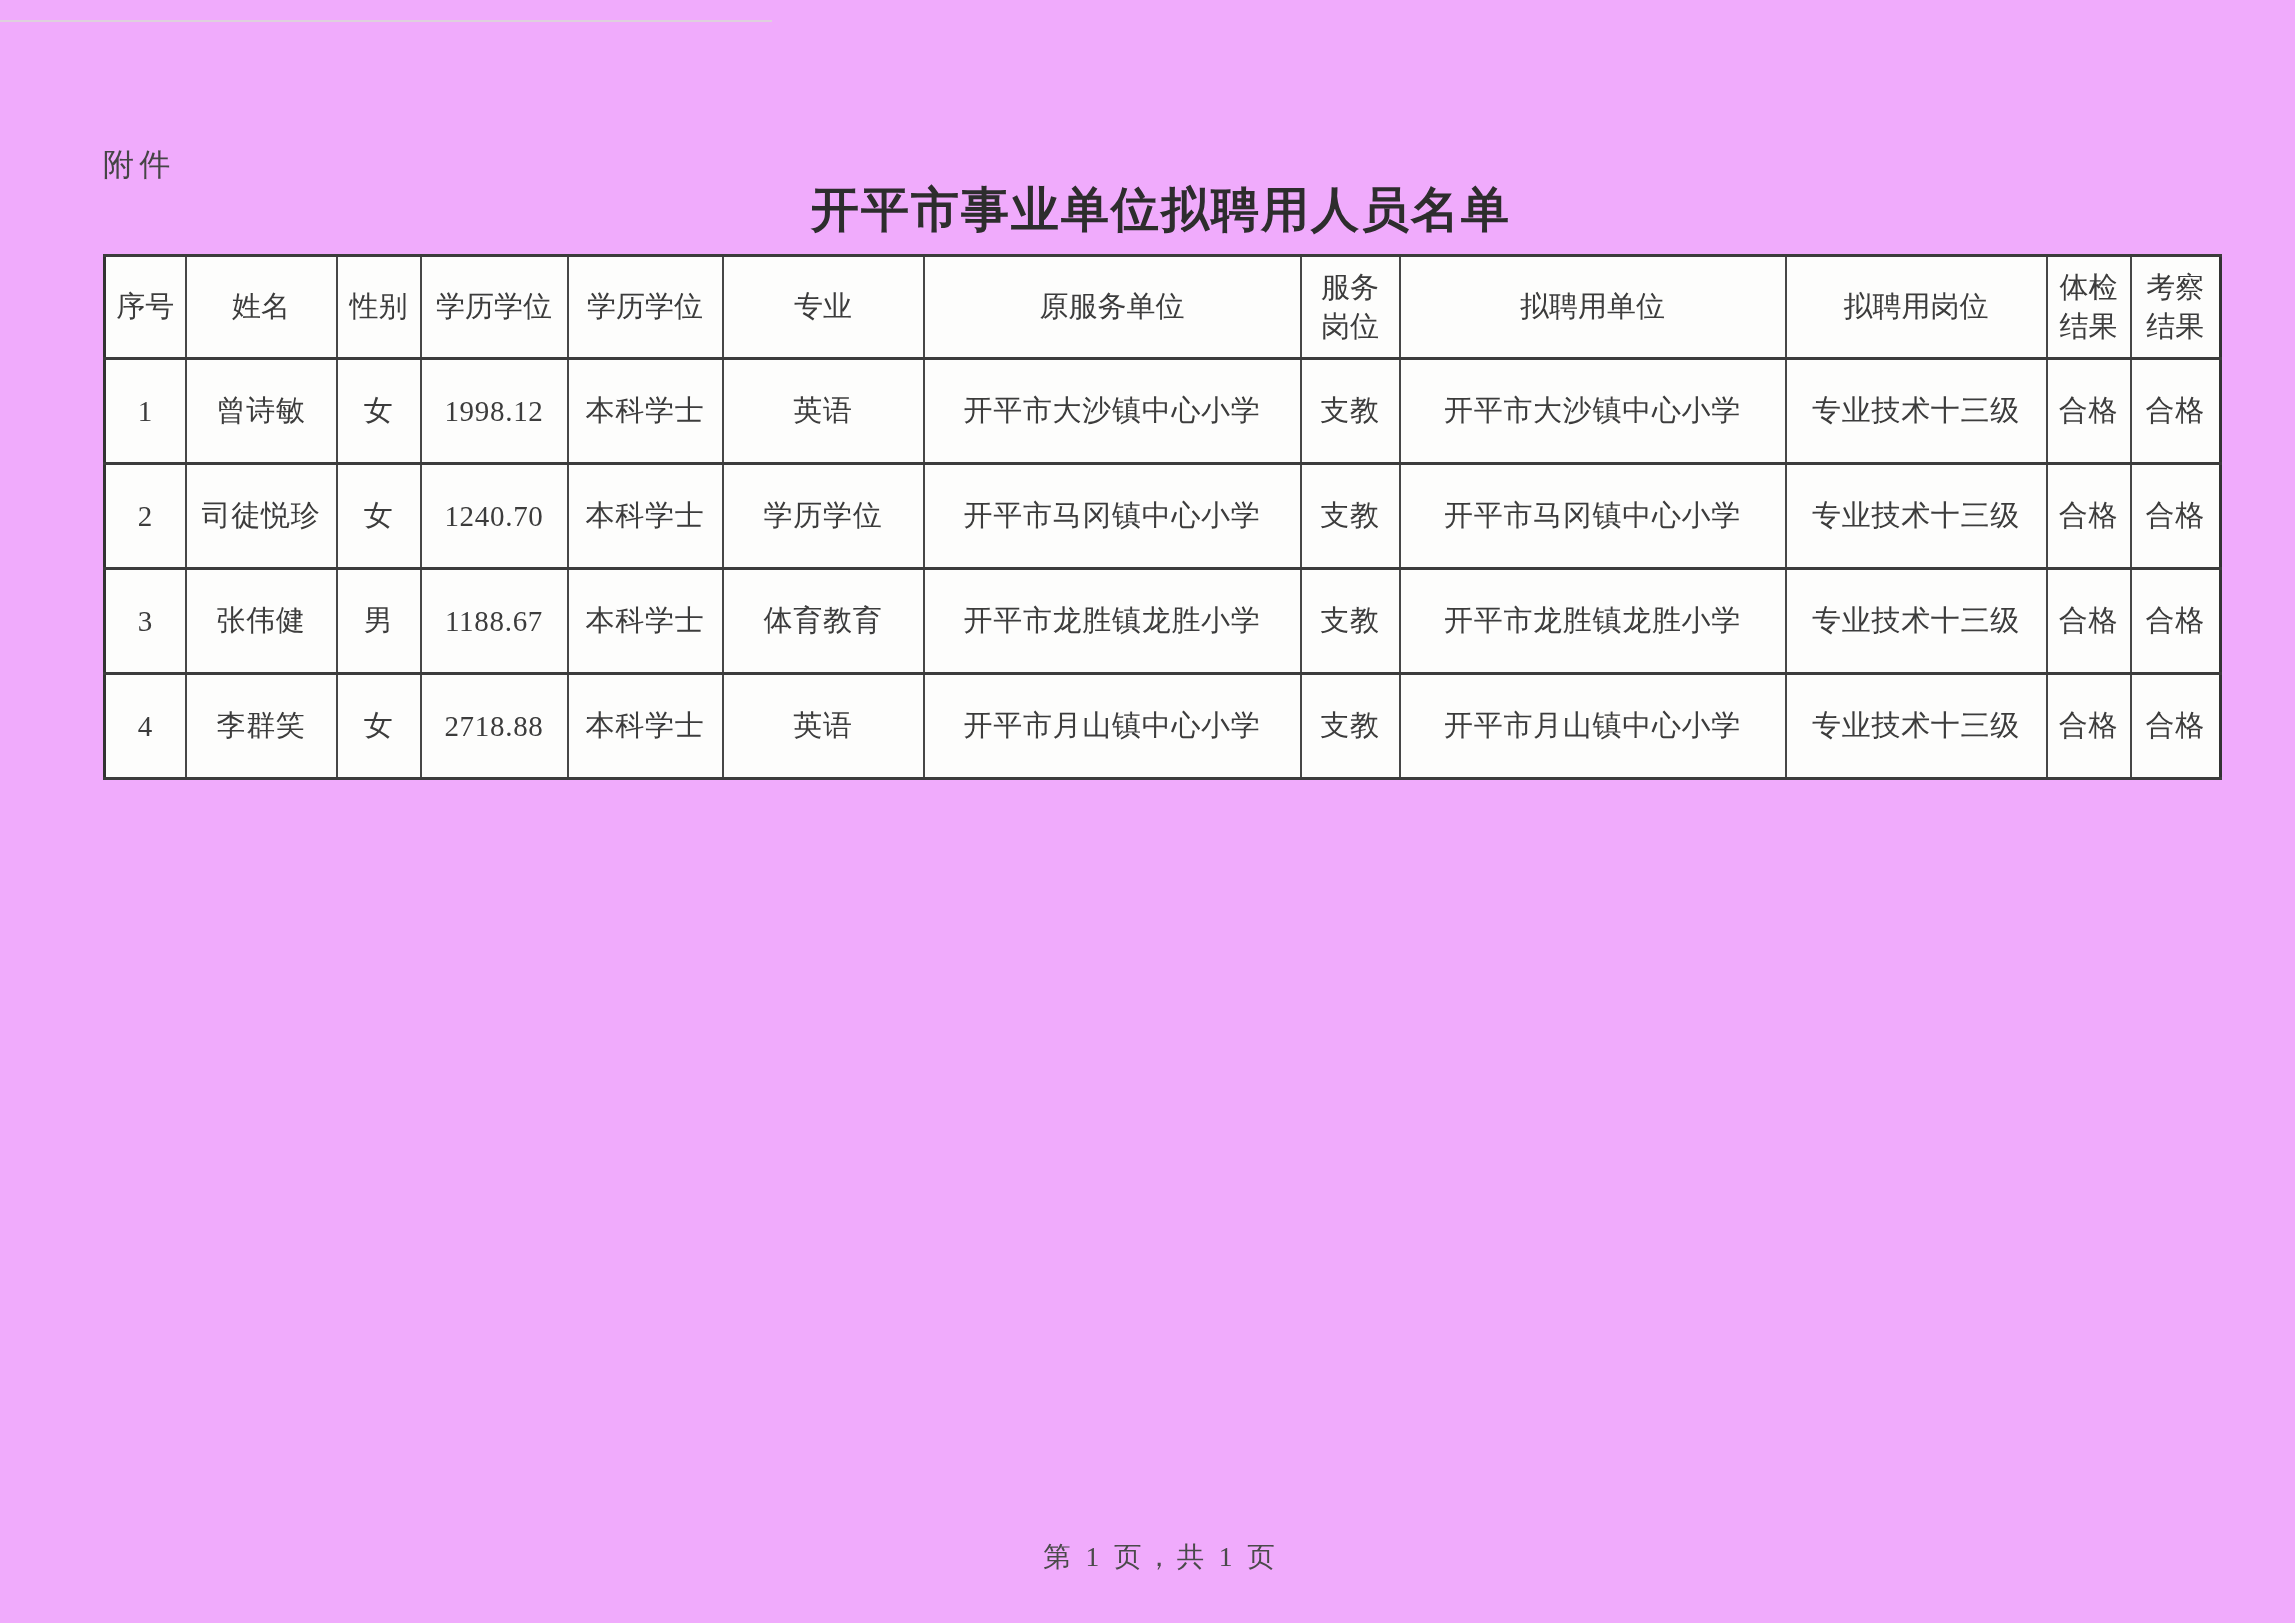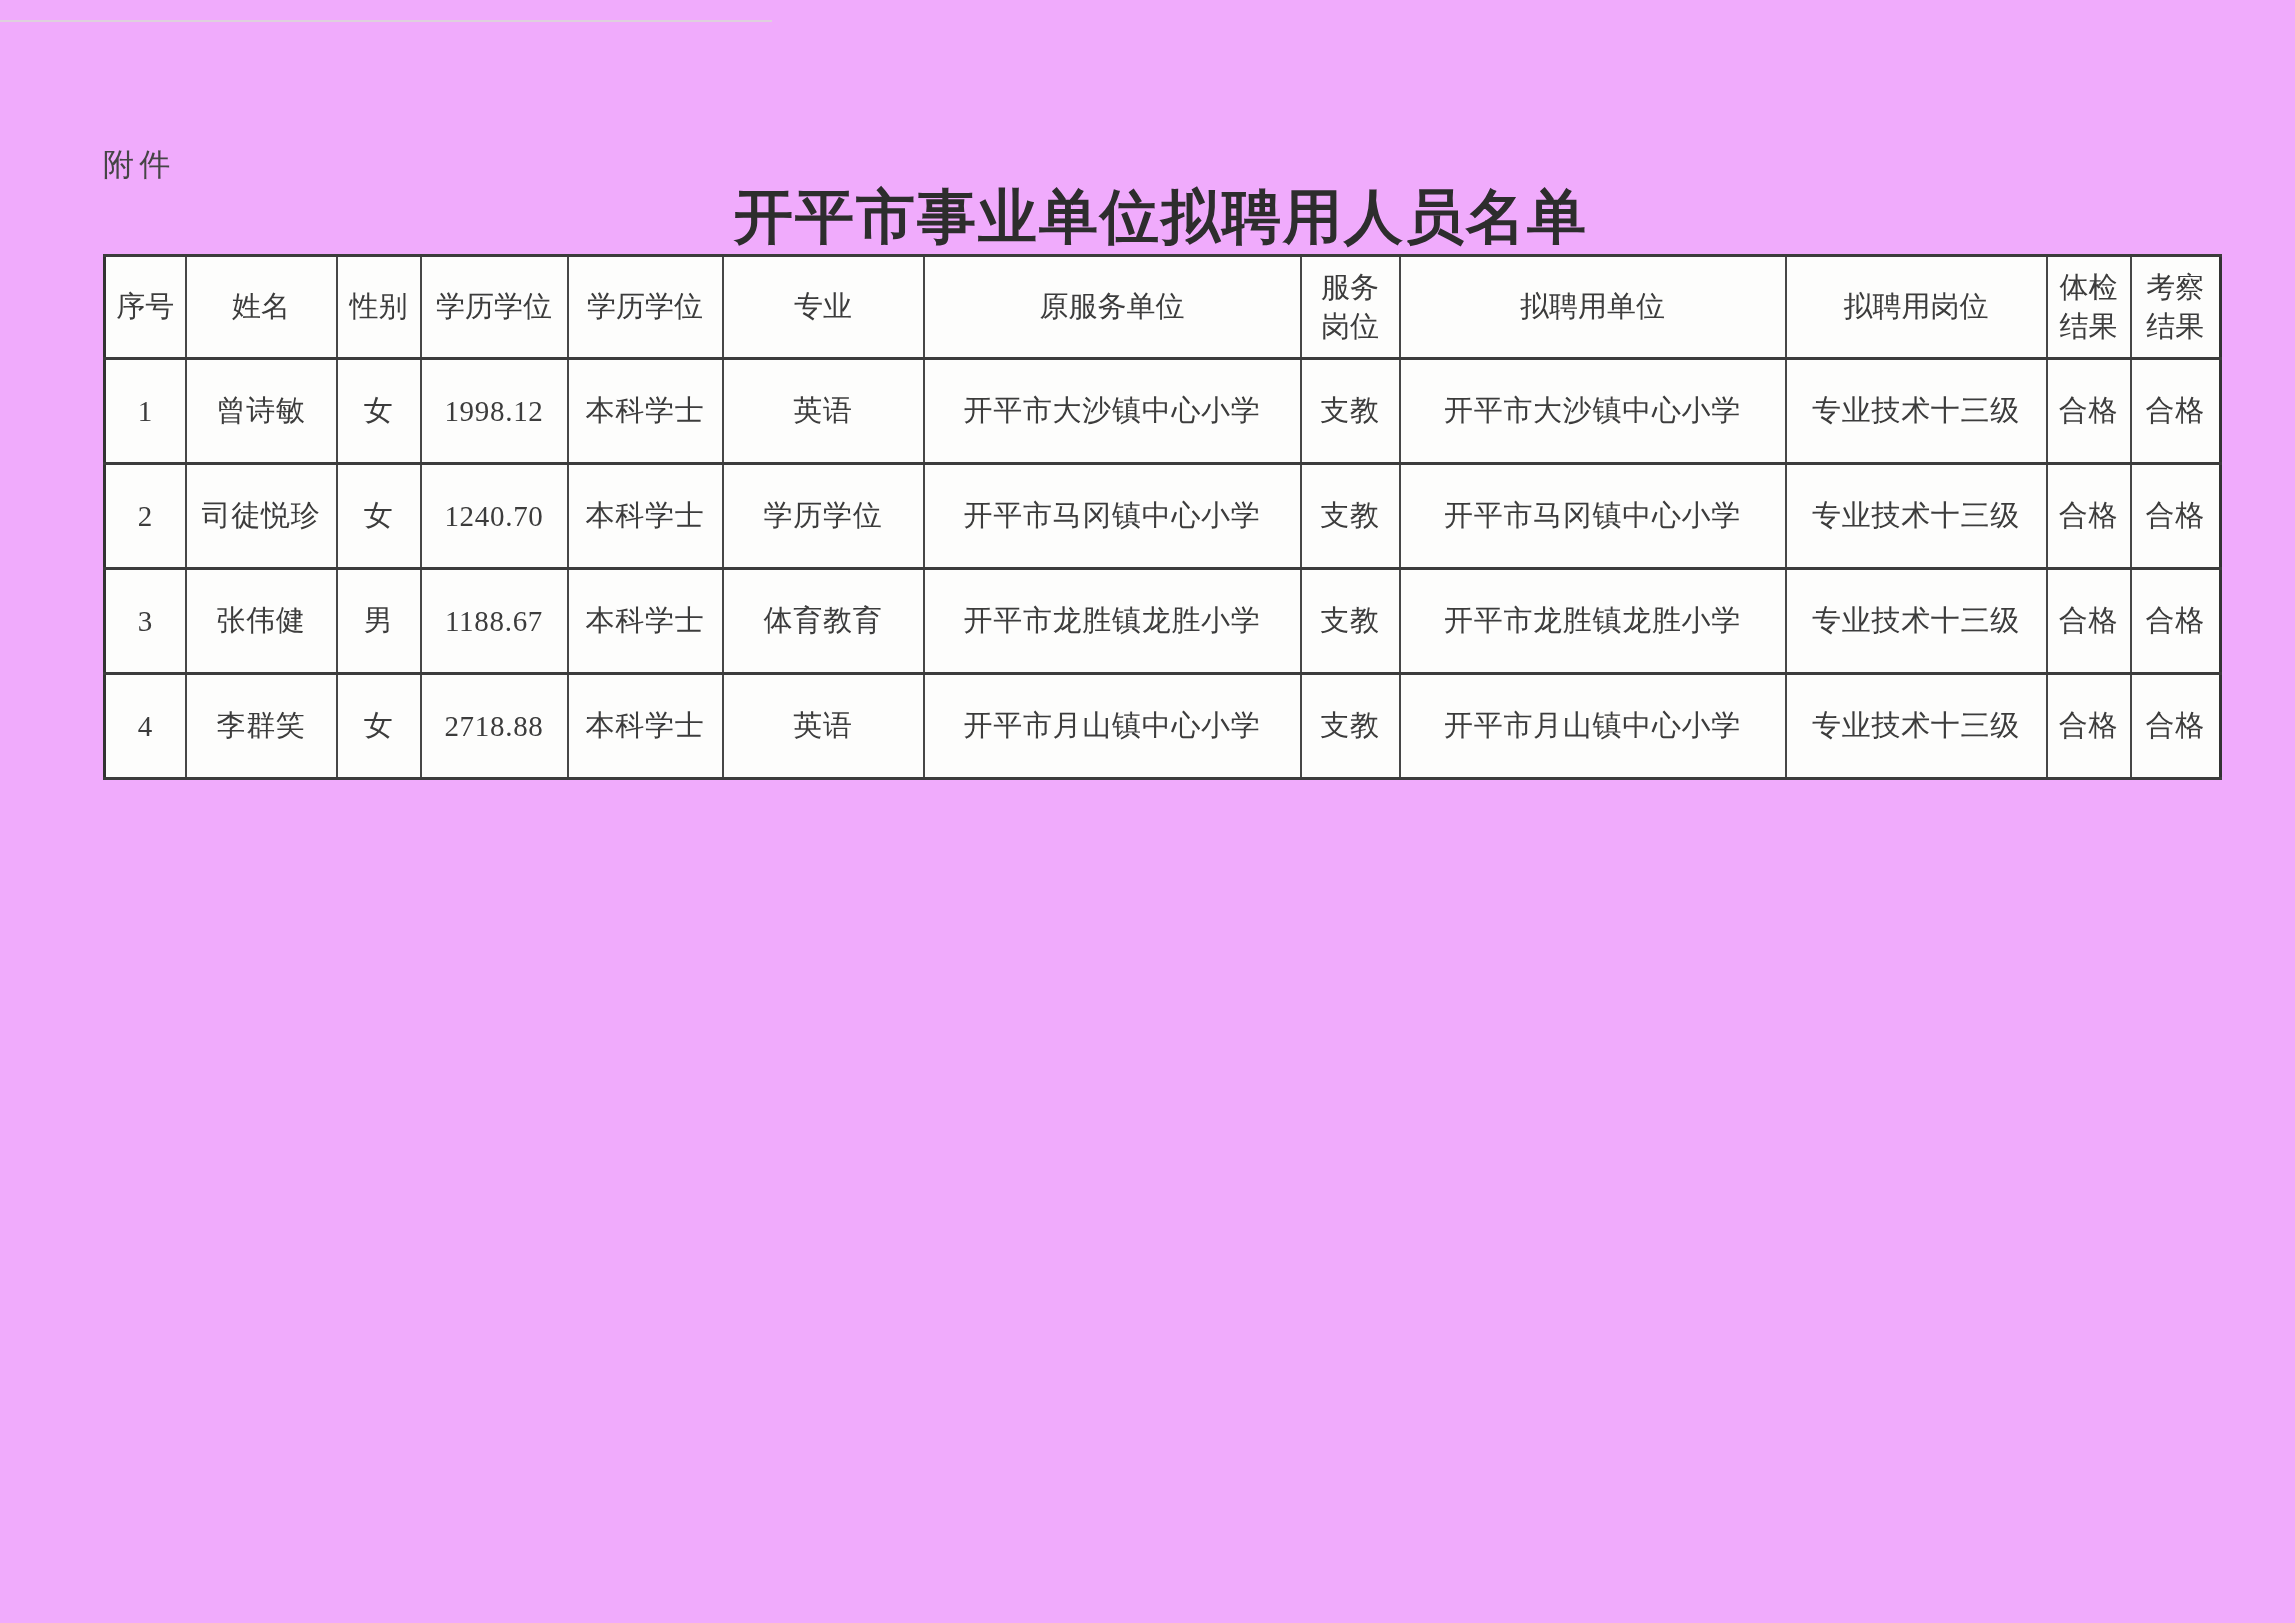--- a/index.html
+++ b/index.html
@@ -29,21 +29,21 @@
     left: 103px; top: 144px;
     font-size: 31px;
     letter-spacing: 5.2px;
     color: #454545;
   }
   .title {
     position: absolute;
     left: 103px; top: 178px;
     width: 2116px;
     text-align: center;
-    font-size: 59px;
+    font-size: 48px;
     font-weight: bold;
     letter-spacing: 2px;
     color: #2d2d2d;
   }
   .sheet {
     position: absolute;
     left: 103px; top: 254px;
   }
   table.roster {
     border-collapse: collapse;
@@ -184,15 +184,16 @@
           <td>支教</td>
           <td>开平市月山镇中心小学</td>
           <td>专业技术十三级</td>
           <td>合格</td>
           <td>合格</td>
         </tr>
       </tbody>
     </table>
   </div>
 
+  <div class="footer">第 1 页，共 1 页</div>
 
 </div>
 
 
 </body></html>

